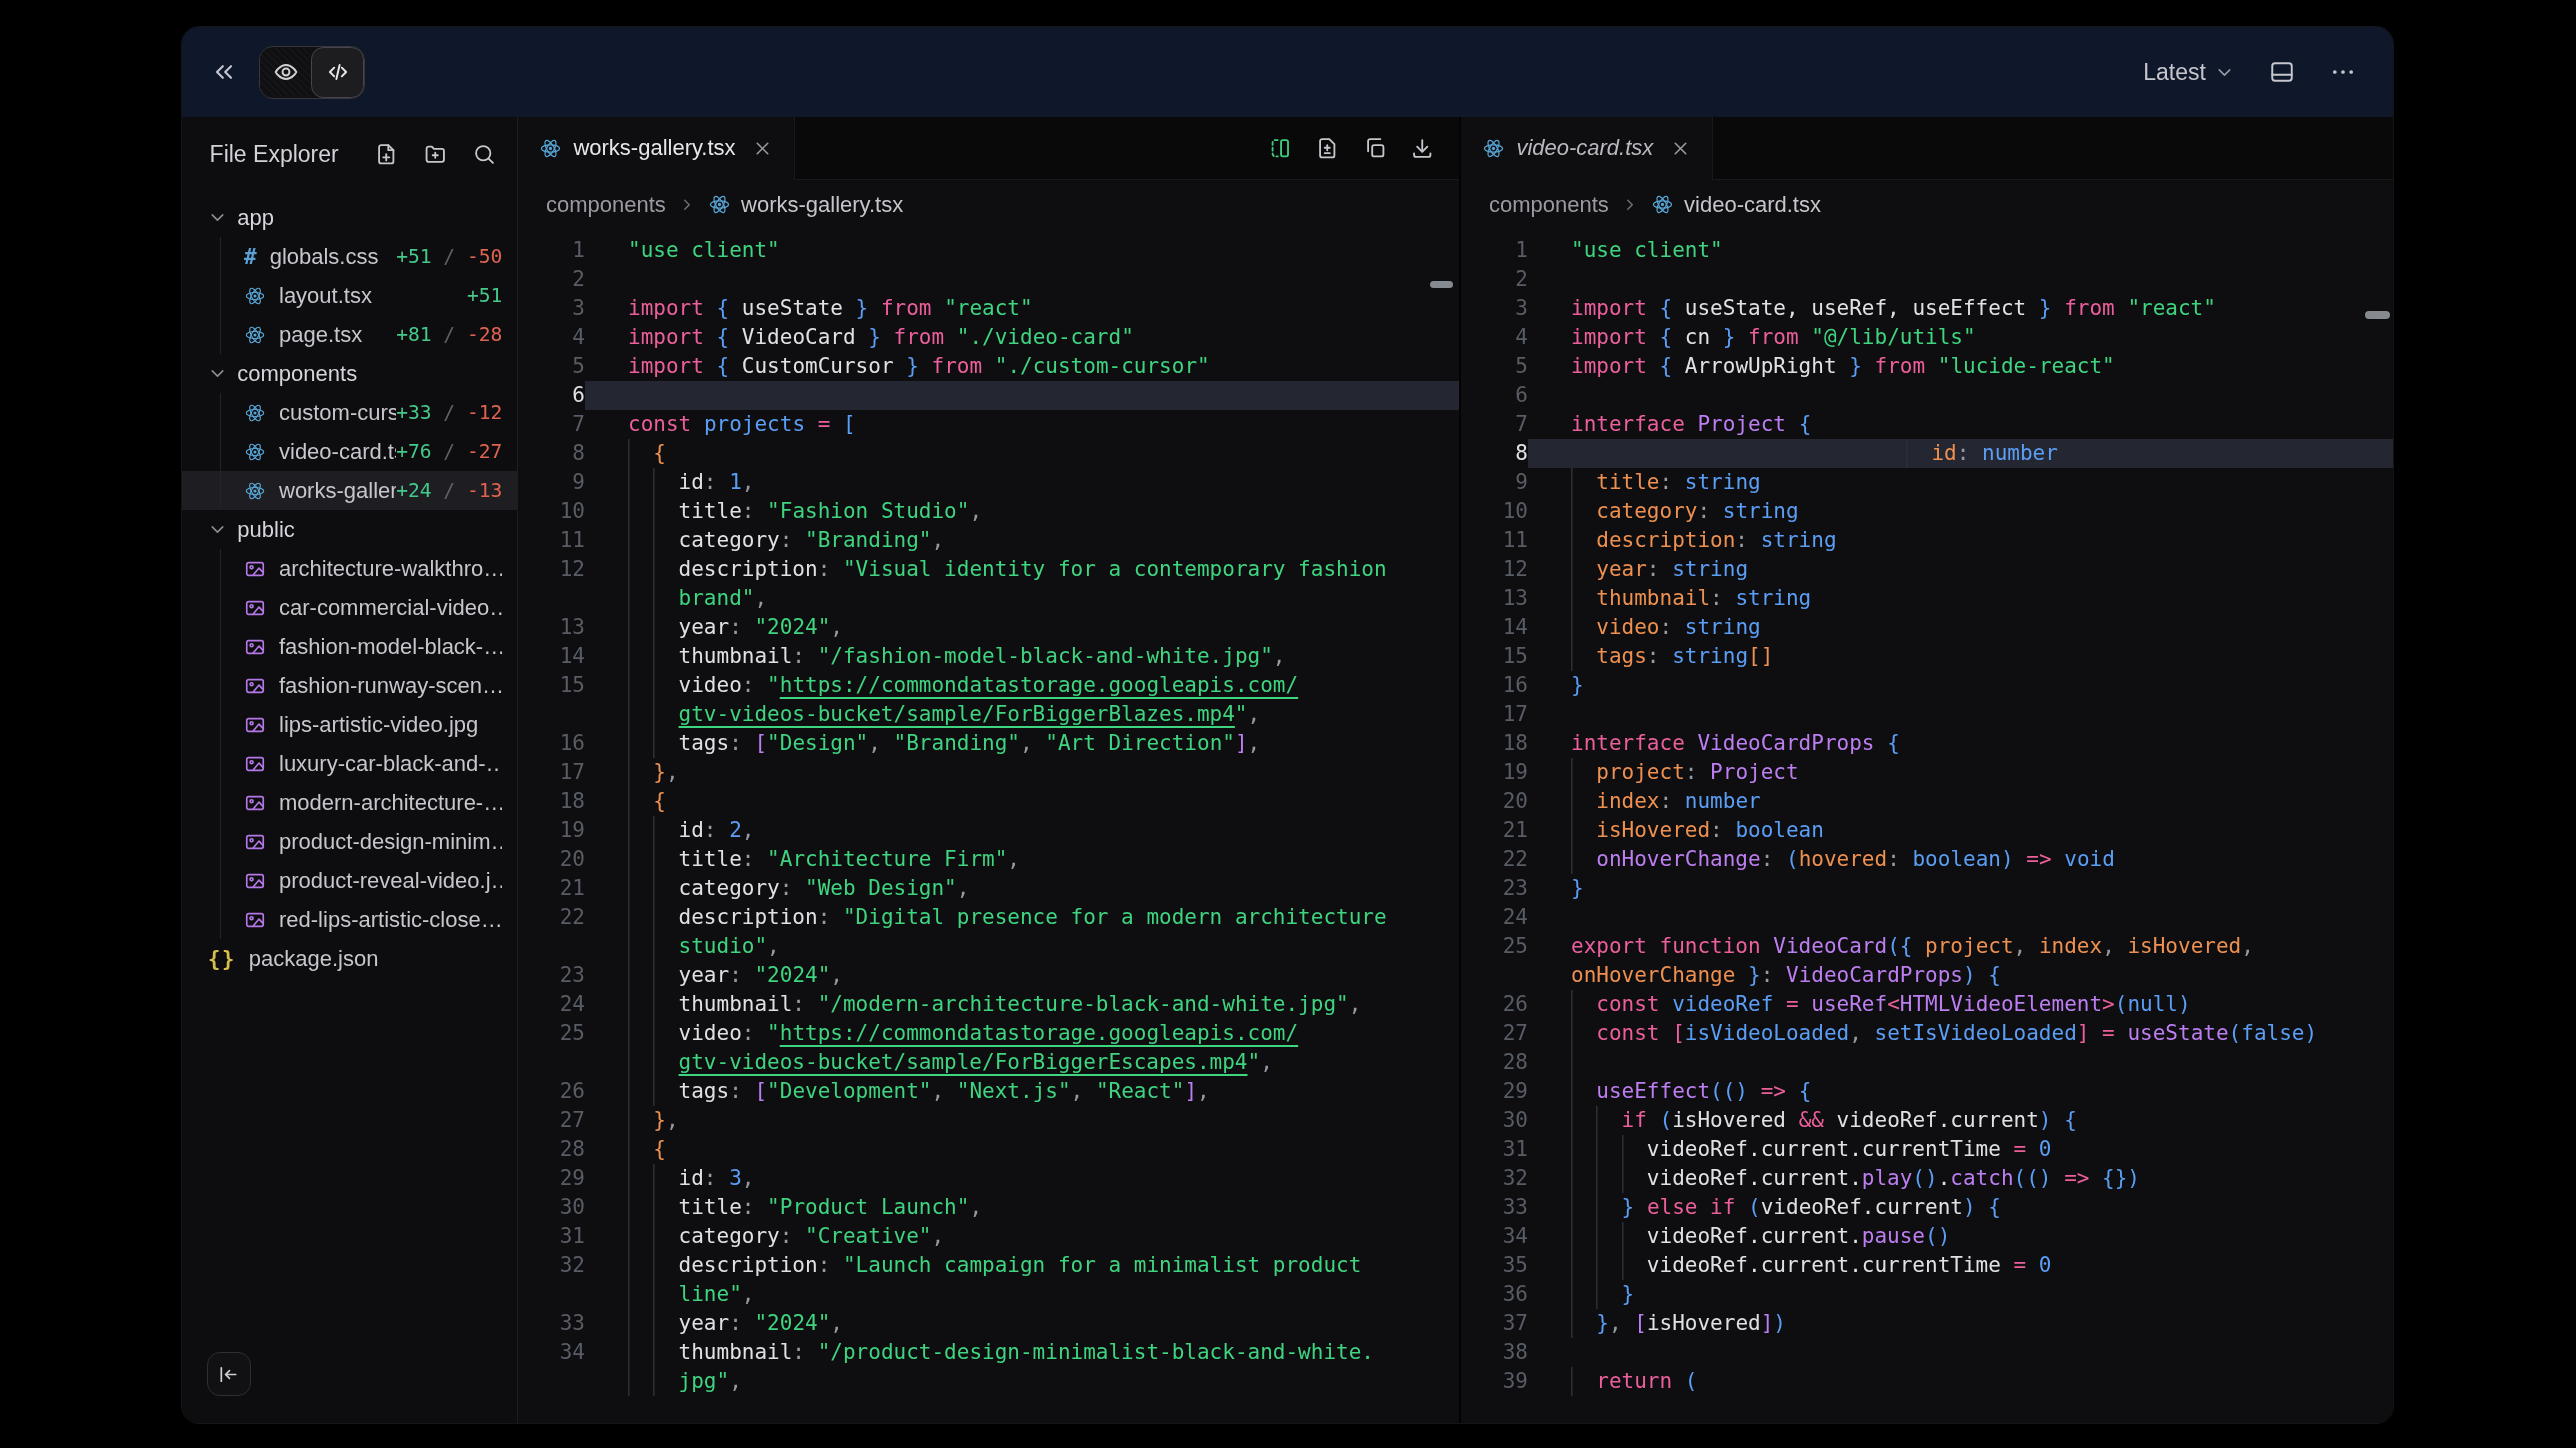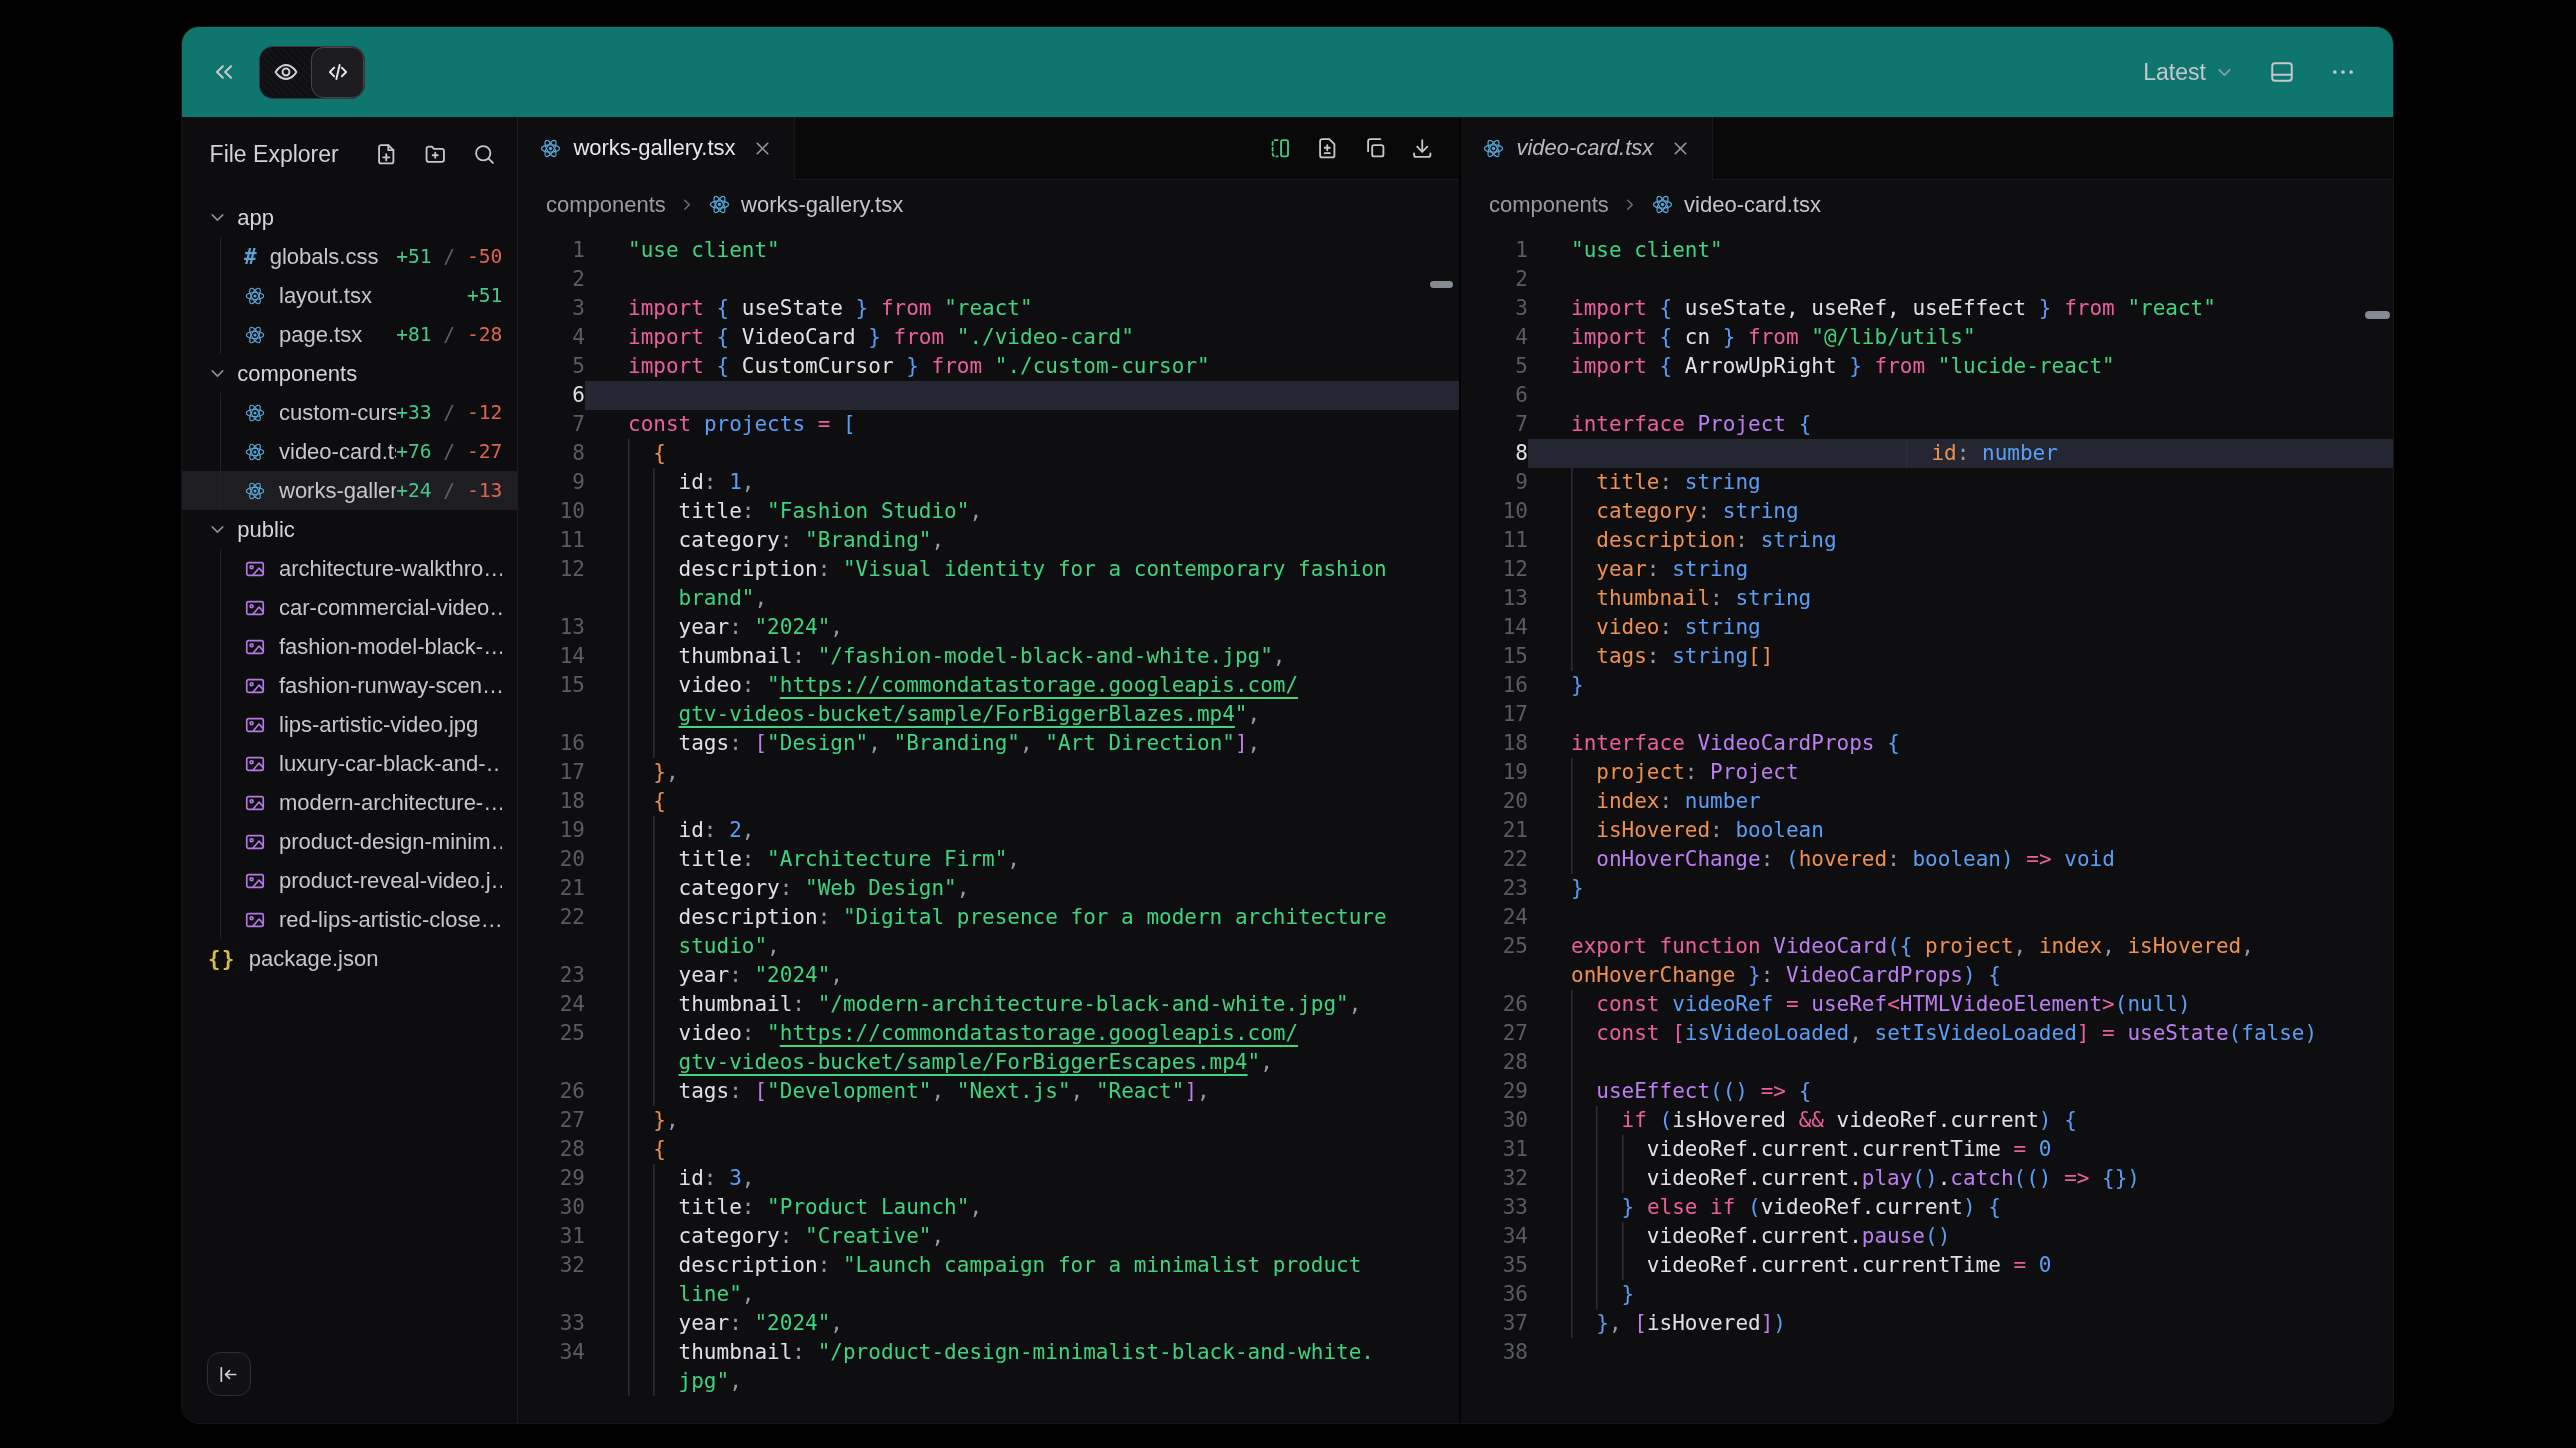--- a/index.html
+++ b/index.html
@@ -1,20 +1,20 @@
 <!DOCTYPE html>
 <html style="font-size:13px"><head>
 <meta charset="utf-8">
 <style>
   html,body{margin:0;padding:0;background:#000;width:2576px;height:1449px;overflow:hidden;
     font-family:"Liberation Sans", sans-serif;-webkit-font-smoothing:antialiased;}
   .window{position:absolute;left:181px;top:26px;width:2213px;height:1398px;background:#0a0a0b;
     border-radius:18px;overflow:hidden;border:0.8px solid #151517;box-sizing:border-box;}
   
-  .toolbar{height:90px;display:flex;align-items:center;padding:0 36px 0 28px;background:#0f766e;}
+  .toolbar{height:90px;display:flex;align-items:center;padding:0 36px 0 28px;background:#0f172a;}
   .icon-btn{display:flex;align-items:center;justify-content:center;background:none;border:none;color:#c6c6cd;cursor:pointer;padding:0;}
   .ic{display:block;}
   .toggle-group{margin-left:21px;display:flex;align-items:center;border:0.8px solid #36363c;border-radius:14px;background:#111113;overflow:hidden;}
   .seg{width:51px;height:49px;display:flex;align-items:center;justify-content:center;color:#cfcfd5;}
   .seg.hatch{background-image:repeating-linear-gradient(45deg,#141416 0 2.5px,#0f0f11 2.5px 4.9px);}
   .seg.active{background:#1d1d20;border:0.8px solid #46464c;border-radius:12.3px;color:#e8e8ec;}
   .toolbar-right{margin-left:auto;display:flex;align-items:center;gap:34px;}
   .latest{display:flex;align-items:center;gap:8.2px;color:#c6c6cd;font-size:23px;cursor:pointer;}
   .latest .ic{color:#9a9aa2;}
   
@@ -838,19 +838,23 @@
               <span class="lc"><span class="g"></span><span class="g"></span><span class="tk-b">}</span></span>
             </div>
             <div class="row">
               <span class="ln">37</span>
               <span class="lc"><span class="g"></span><span class="tk-b">}</span><span class="tk-d">,</span><span class="tk-w"> </span><span class="tk-p">[</span><span class="tk-w">isHovered</span><span class="tk-p">]</span><span class="tk-b">)</span></span>
             </div>
             <div class="row">
               <span class="ln">38</span>
               <span class="lc"></span>
             </div>
+            <div class="row">
+              <span class="ln">39</span>
+              <span class="lc"><span class="g"></span><span class="tk-k">return</span><span class="tk-w"> </span><span class="tk-b">(</span></span>
+            </div>
           </div>
           <div class="thumb" style="top:82px;right:3.3px;width:24.5px;height:8.2px"></div>
         </div>
       </div>
   </div>
 </div>
 
 
 </body></html>

